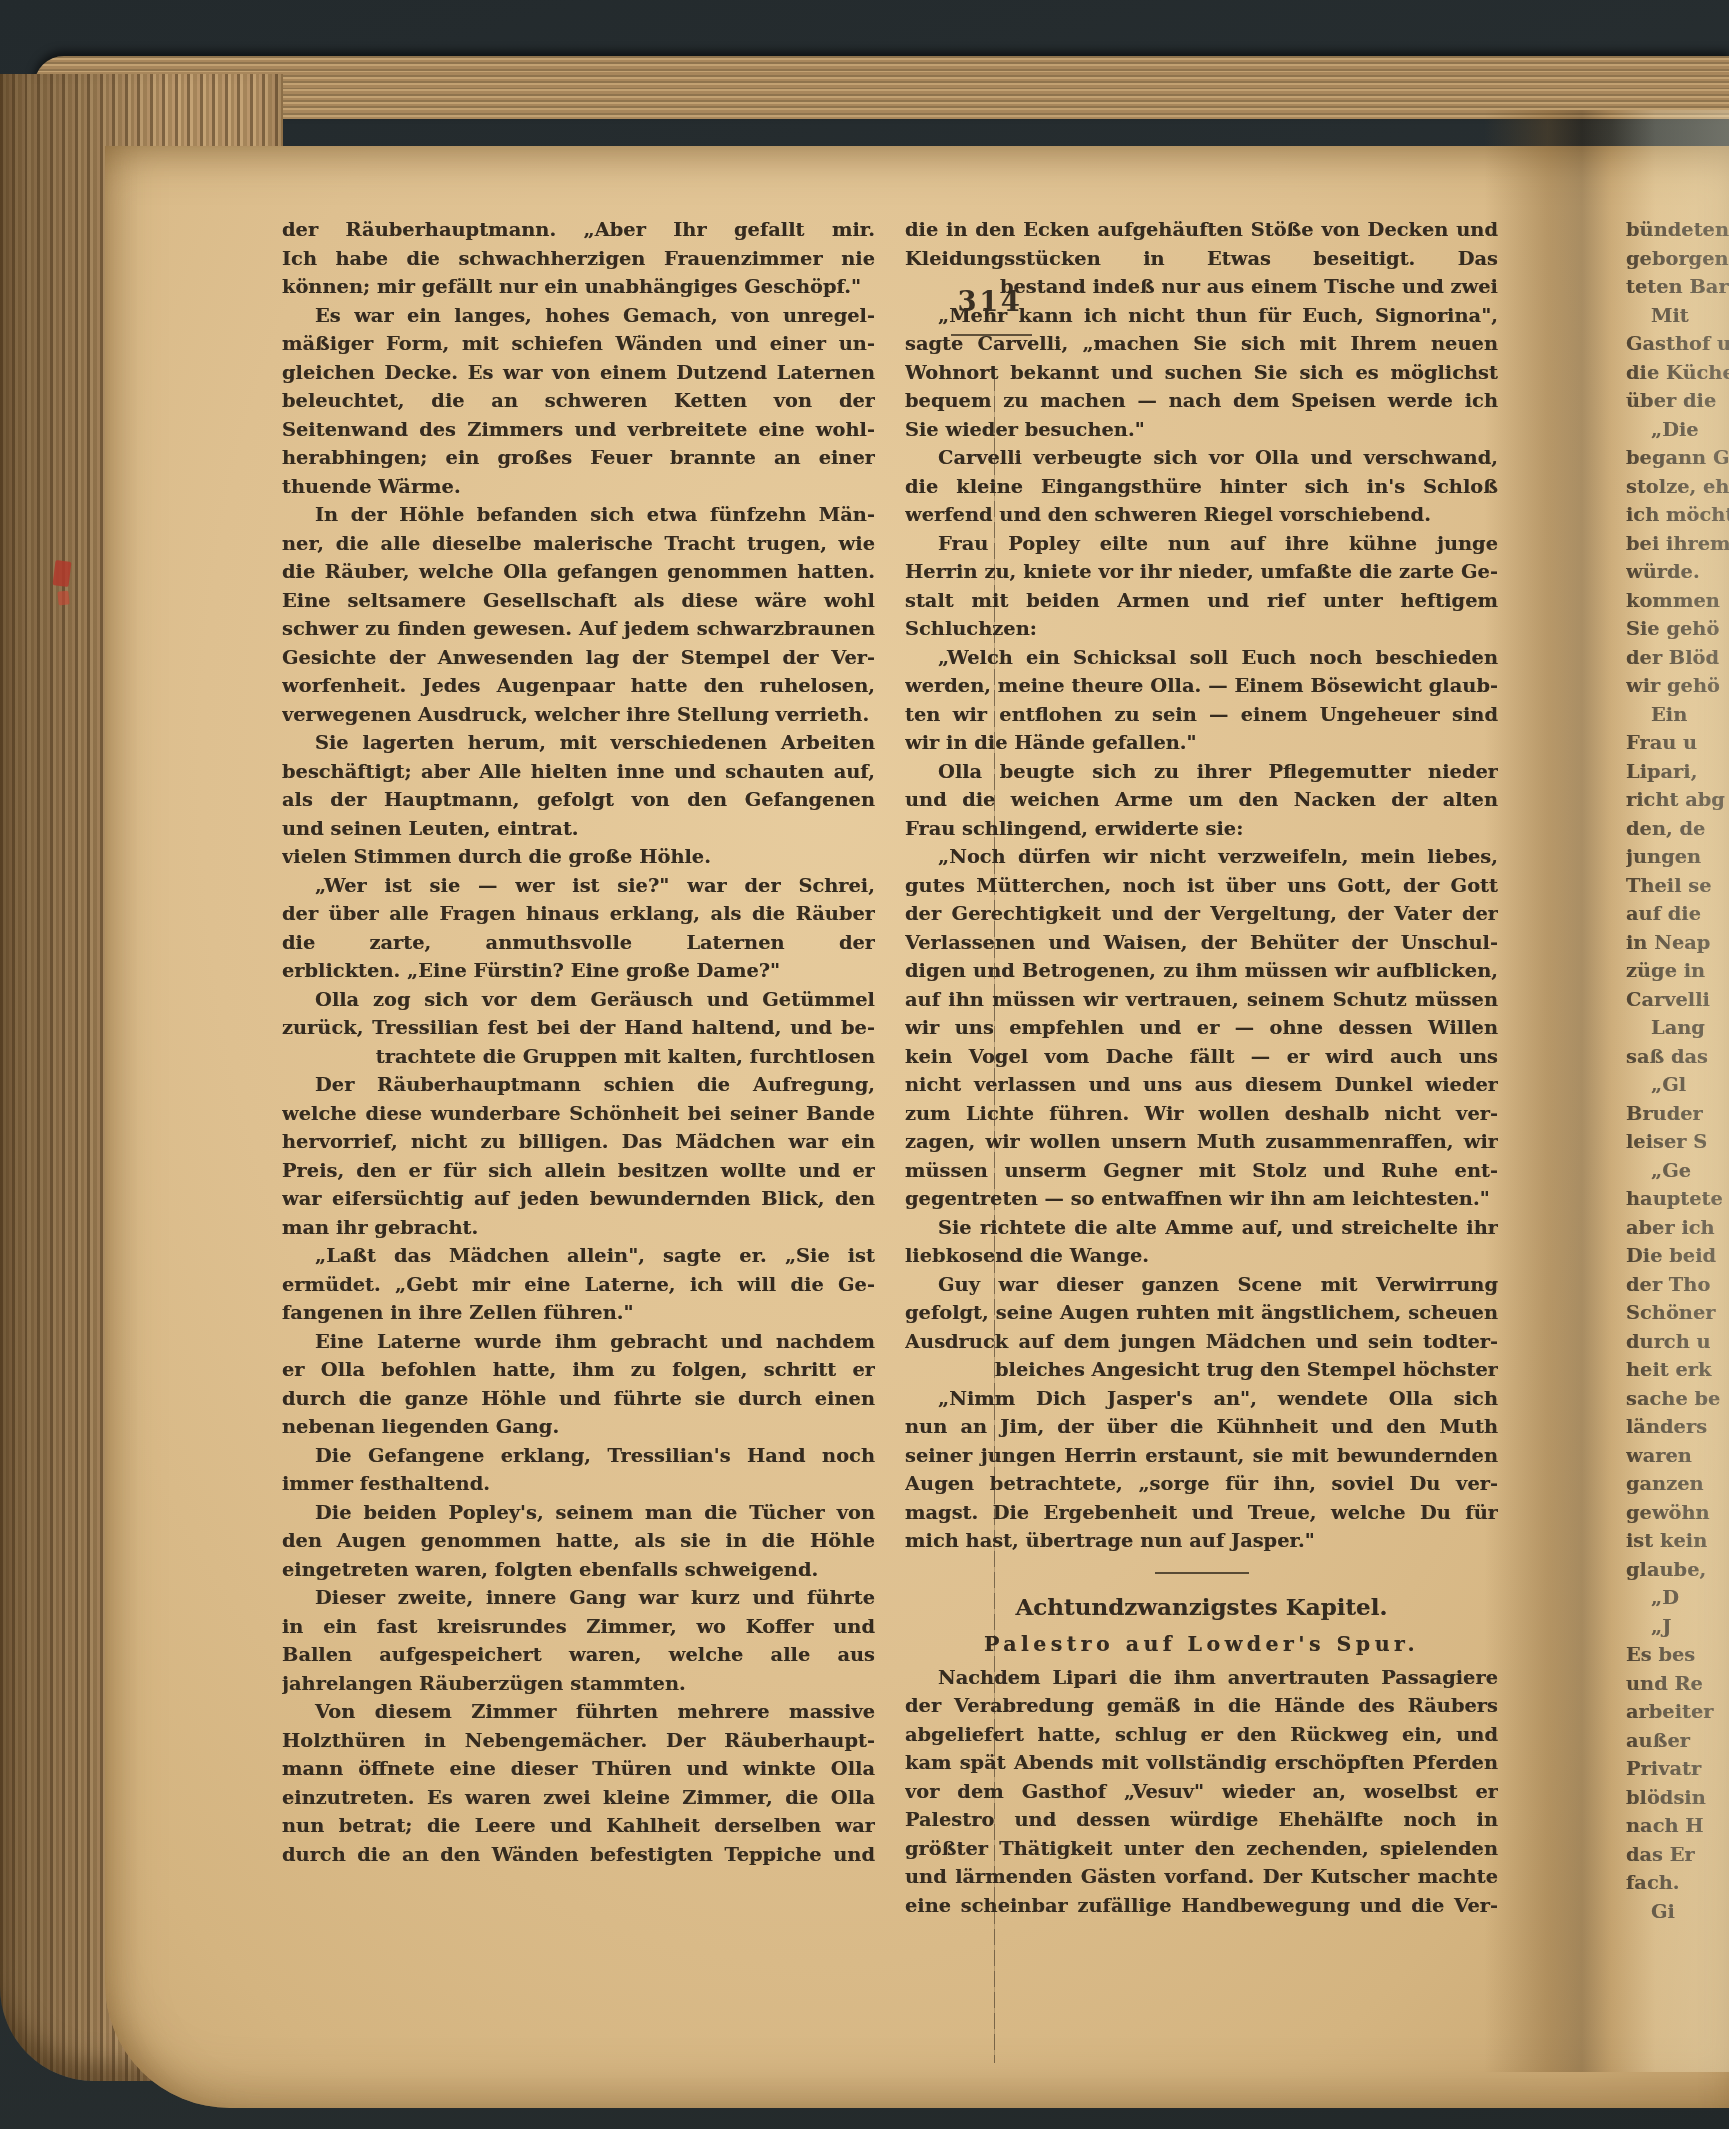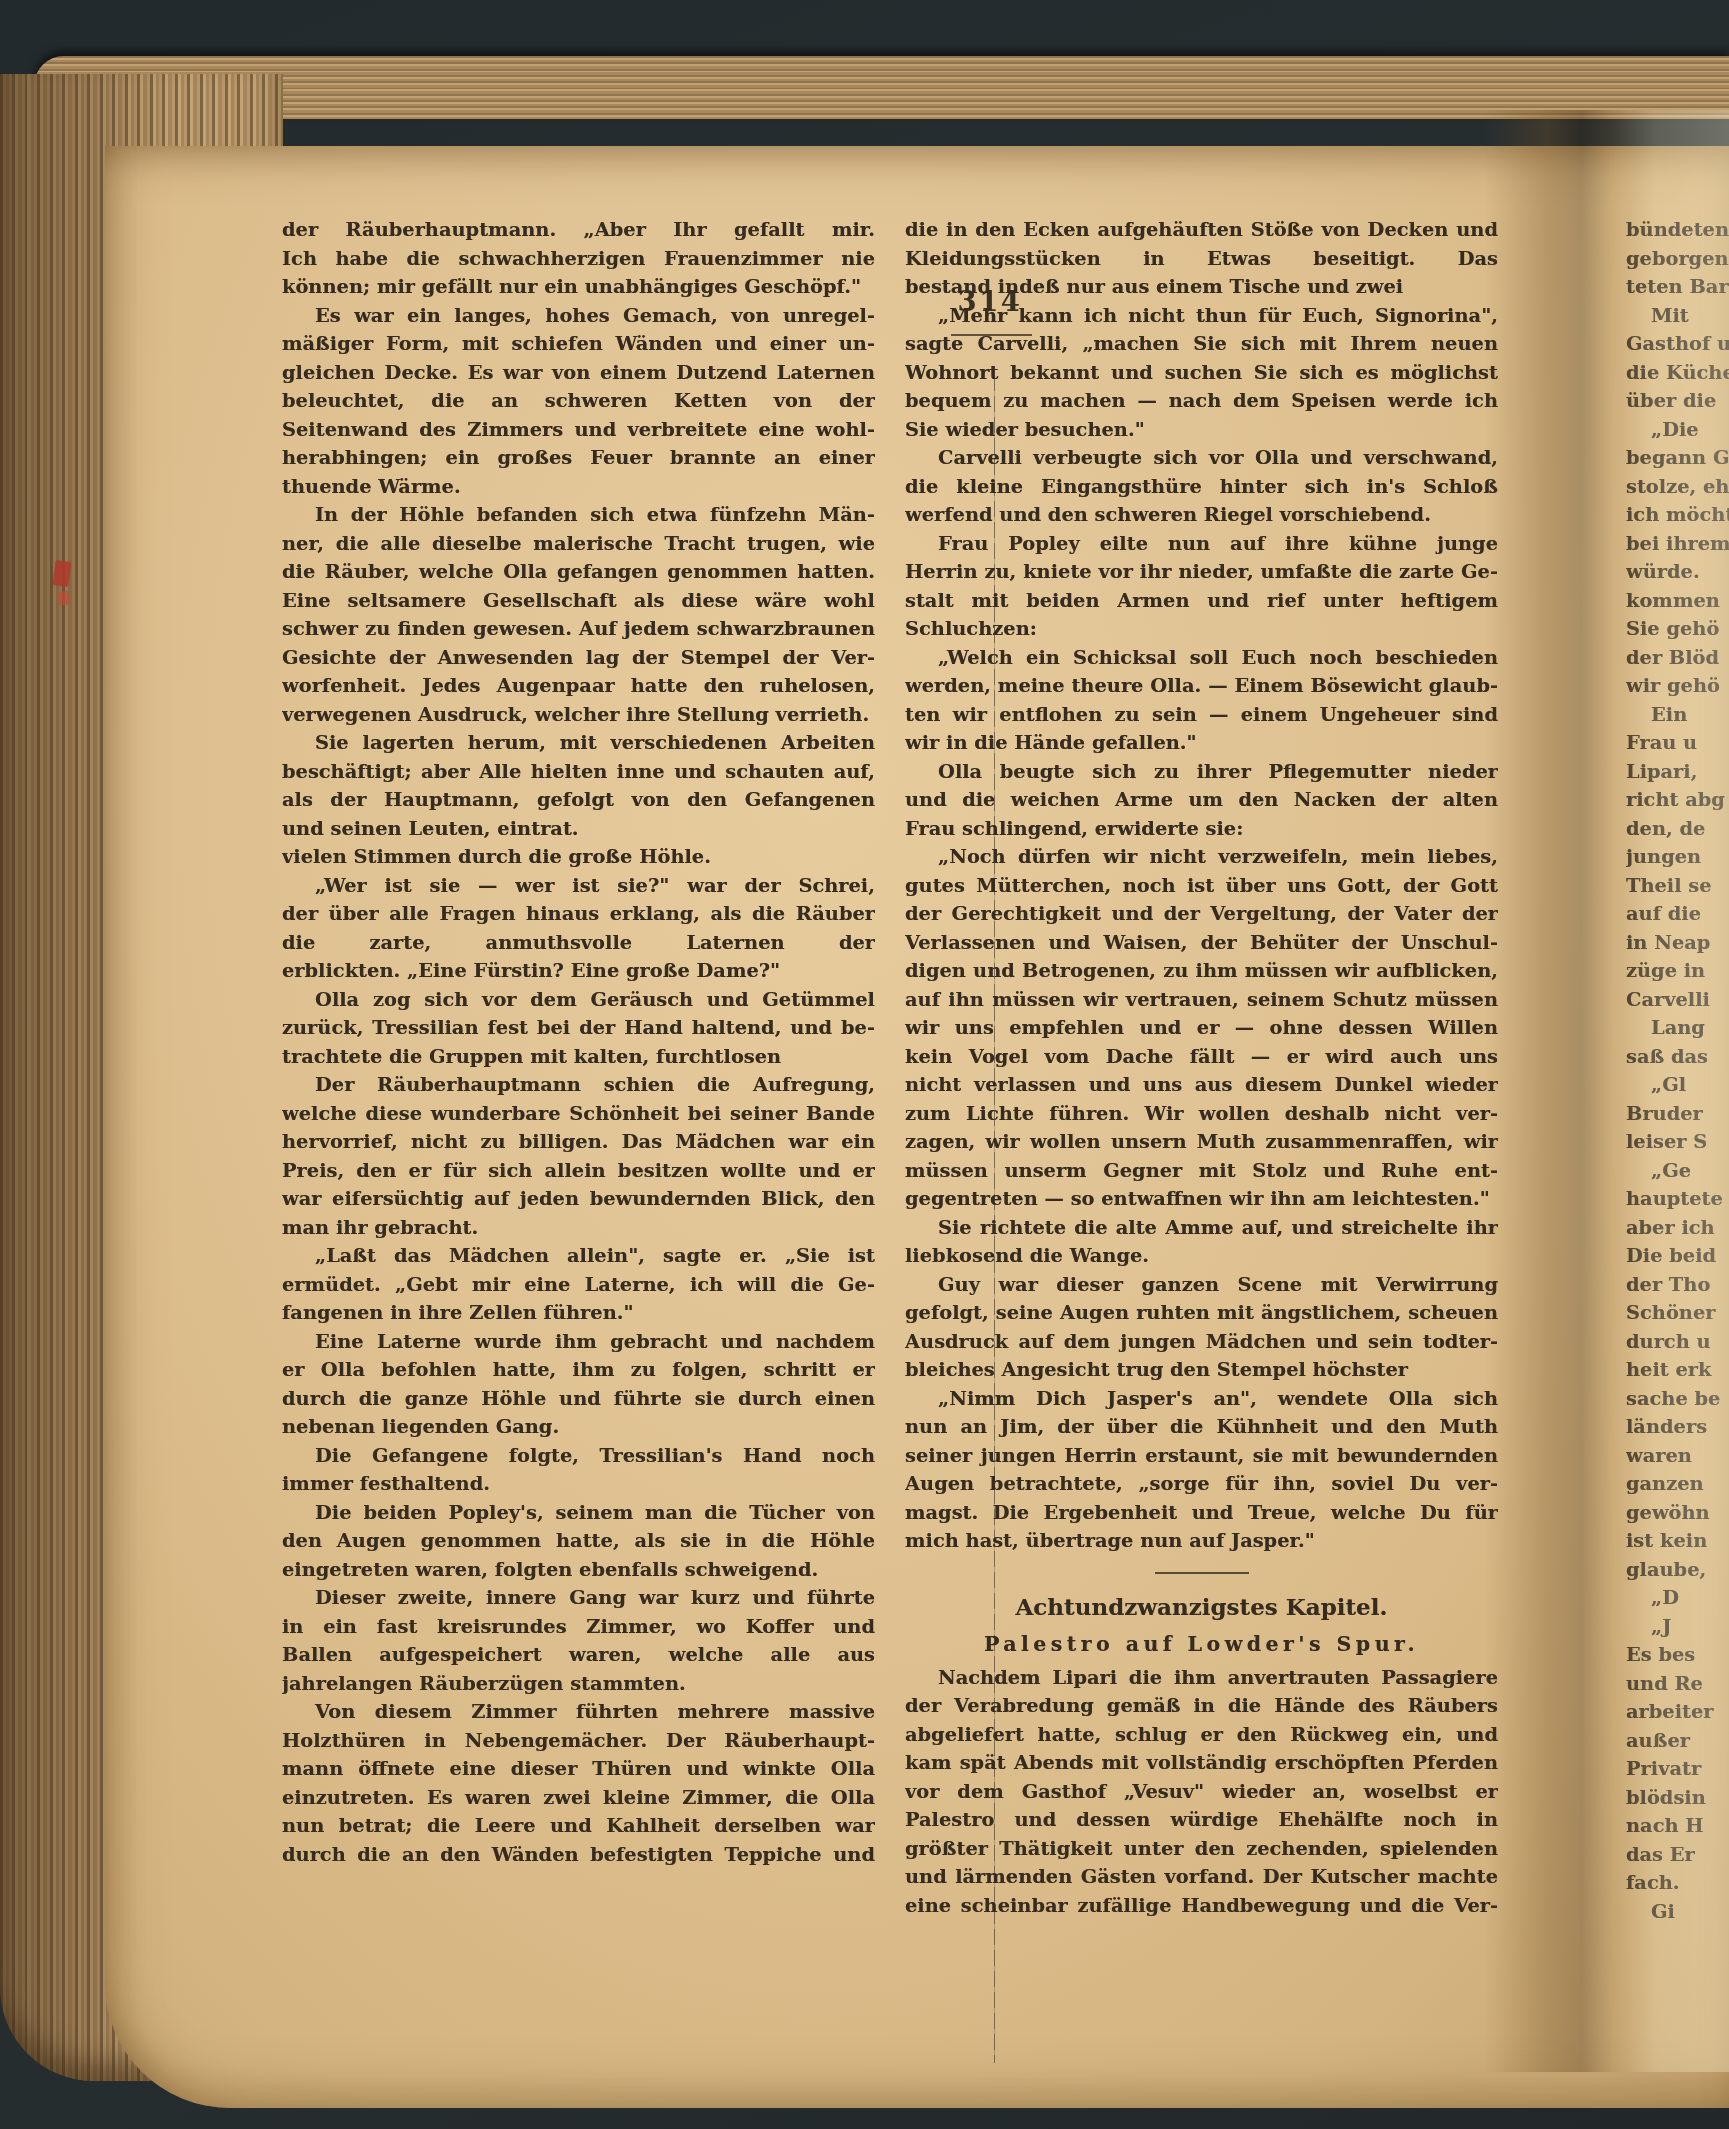--- a/index.html
+++ b/index.html
@@ -42,21 +42,21 @@
   .column-divider{position:absolute;left:889px;top:229px;width:1.3px;height:1688px;
     background:repeating-linear-gradient(180deg,rgba(62,50,34,.62) 0 16.3px,rgba(62,50,34,.25) 16.3px 21px);}
   
   .col{position:absolute;top:216px;color:#352b1f;font-weight:700;
     text-shadow:0 0 0.6px rgba(53,43,31,.45);}
   .col-left{left:282px;width:593px;}
   .col-mid{left:905px;width:593px;}
   .col-right{left:1626px;width:104px;color:#33291d;}
   .ln{height:28.5px;line-height:28.5px;font-size:19.4px;overflow:hidden;
     text-align:justify;text-align-last:justify;}
-  .ln.e{text-align:left;text-align-last:left;}
+  .ln.e{text-align:right;text-align-last:left;}
   .ln.i{text-indent:33px;}
   .col-right .ln{text-align:left;text-align-last:left;white-space:nowrap;font-size:19.4px;}
   .col-right .ln.i{text-indent:25px;}
   .sep{position:relative;height:33px;}
   .sep::after{content:"";position:absolute;left:50%;top:16.3px;width:94px;height:1.9px;
     margin-left:-47px;background:rgba(55,45,30,.8);}
   .chapter-heading{height:36px;line-height:36px;text-align:center;
     font-size:23px;font-weight:700;color:#352b1f;}
   .chapter-subheading{height:39px;line-height:39px;text-align:center;
     font-size:20.6px;font-weight:700;letter-spacing:4.4px;color:#352b1f;}
@@ -113,21 +113,21 @@
       <div class="ln">Preis, den er für sich allein besitzen wollte und er</div>
       <div class="ln">war eifersüchtig auf jeden bewundernden Blick, den</div>
       <div class="ln e">man ihr gebracht.</div>
       <div class="ln i">„Laßt das Mädchen allein", sagte er.  „Sie ist</div>
       <div class="ln">ermüdet.  „Gebt mir eine Laterne, ich will die Ge-</div>
       <div class="ln e">fangenen in ihre Zellen führen."</div>
       <div class="ln i">Eine Laterne wurde ihm gebracht und nachdem</div>
       <div class="ln">er Olla befohlen hatte, ihm zu folgen, schritt er</div>
       <div class="ln">durch die ganze Höhle und führte sie durch einen</div>
       <div class="ln e">nebenan liegenden Gang.</div>
-      <div class="ln i">Die Gefangene folgte, Tressilian's Hand noch</div>
+      <div class="ln i">Die Gefangene erklang, Tressilian's Hand noch</div>
       <div class="ln e">immer festhaltend.</div>
       <div class="ln i">Die beiden Popley's, seinem man die Tücher von</div>
       <div class="ln">den Augen genommen hatte, als sie in die Höhle</div>
       <div class="ln e">eingetreten waren, folgten ebenfalls schweigend.</div>
       <div class="ln i">Dieser zweite, innere Gang war kurz und führte</div>
       <div class="ln">in ein fast kreisrundes Zimmer, wo Koffer und</div>
       <div class="ln">Ballen aufgespeichert waren, welche alle aus Carvelli's</div>
       <div class="ln e">jahrelangen Räuberzügen stammten.</div>
       <div class="ln i">Von diesem Zimmer führten mehrere massive</div>
       <div class="ln">Holzthüren in Nebengemächer.   Der Räuberhaupt-</div>

